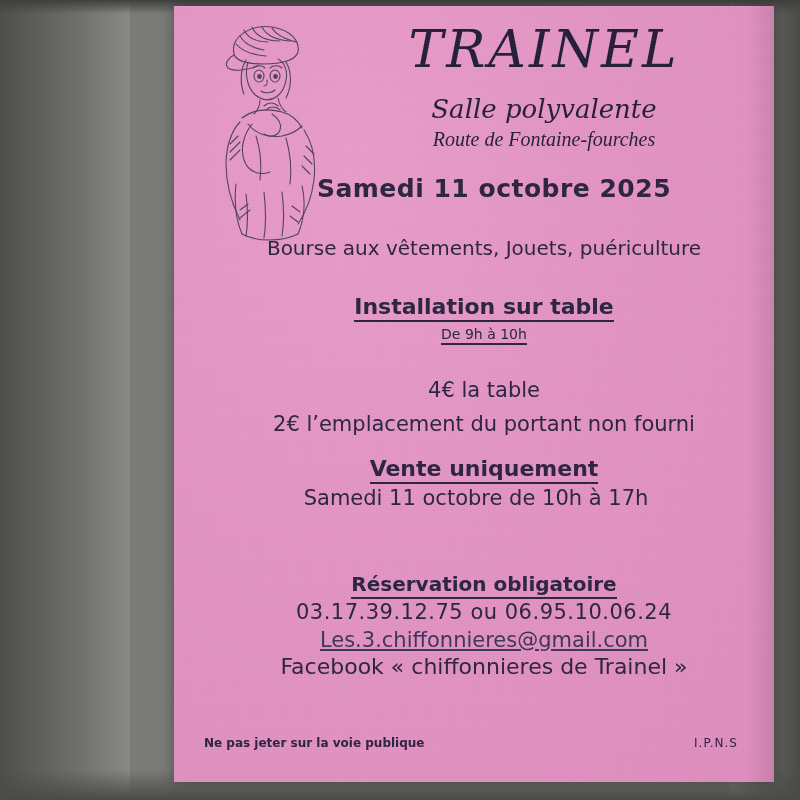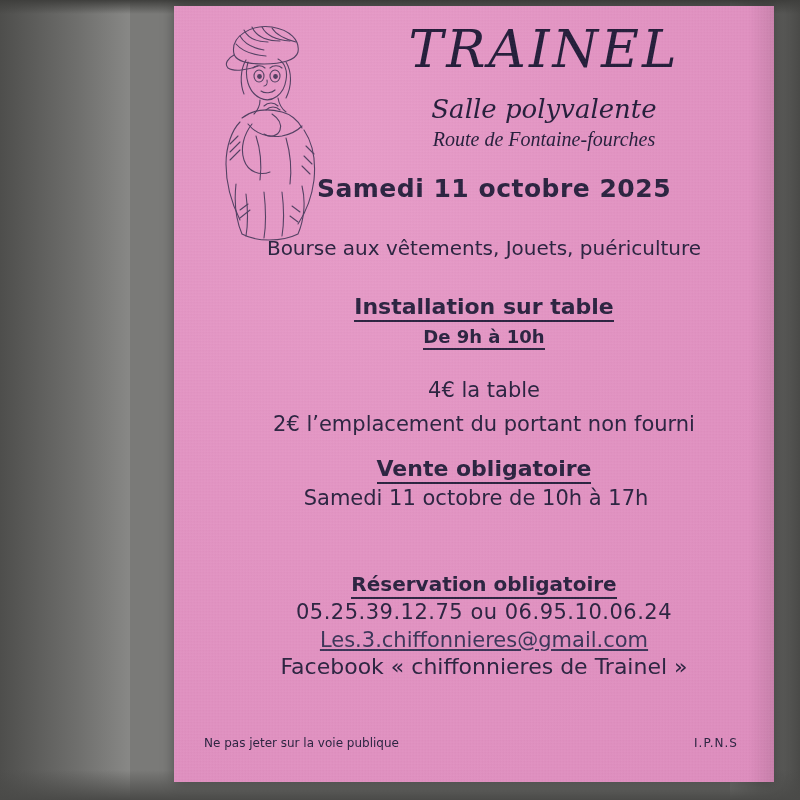--- a/index.html
+++ b/index.html
@@ -159,22 +159,22 @@
   }
   #install-title span, #install-hours span, #sale-title span, #reservation-title span {
     border-bottom: 2px solid #2b2340;
     padding-bottom: 1px;
   }
   #install-hours {
     position: absolute;
     left: 60px;
     top: 320px;
     width: 500px;
-    font-size: 18px;
-    font-weight: bold;
+    font-size: 14px;
+    font-weight: normal;
     text-align: center;
     color: #2b2340;
   }
   #price-table {
     position: absolute;
     left: 60px;
     top: 372px;
     width: 500px;
     font-size: 21px;
     text-align: center;
@@ -247,20 +247,21 @@
     text-align: center;
     color: #2b2340;
   }
   #footer-left {
     position: absolute;
     left: 30px;
     top: 730px;
     font-size: 12px;
     color: #2b2340;
     text-align: left;
+    font-weight: bold;
   }
   #footer-right {
     position: absolute;
     right: 36px;
     top: 730px;
     font-size: 12px;
     color: #2b2340;
     text-align: right;
     letter-spacing: 1px;
   }
@@ -352,28 +353,28 @@
 
     <div id="categories" class="ink">Bourse aux vêtements, Jouets, puériculture</div>
     <div id="install-hours" class="ink">
       <span>De 9h à 10h</span>
     </div>
 
     <div id="price-table" class="ink">4€ la table</div>
     <div id="price-rack" class="ink">2€ l’emplacement du portant non fourni</div>
 
     <div id="sale-title" class="ink">
-      <span>Vente obligatoire</span>
+      <span>Vente uniquement</span>
     </div>
     <div id="sale-hours" class="ink">Samedi 11 octobre de 10h à 17h</div>
 
     <div id="reservation-title" class="ink">
       <span>Réservation obligatoire</span>
     </div>
-    <div id="phones" class="ink">05.25.39.12.75 ou  06.95.10.06.24</div>
+    <div id="phones" class="ink">03.17.39.12.75 ou  06.95.10.06.24</div>
     <div id="email">Les.3.chiffonnieres@gmail.com</div>
     <div id="facebook" class="ink">Facebook « chiffonnieres de Trainel »</div>
 
     <div id="footer-left">Ne pas jeter sur la voie publique</div>
     <div id="footer-right">I.P.N.S</div>
 
   </div>
 </div>
 
 </body></html>

